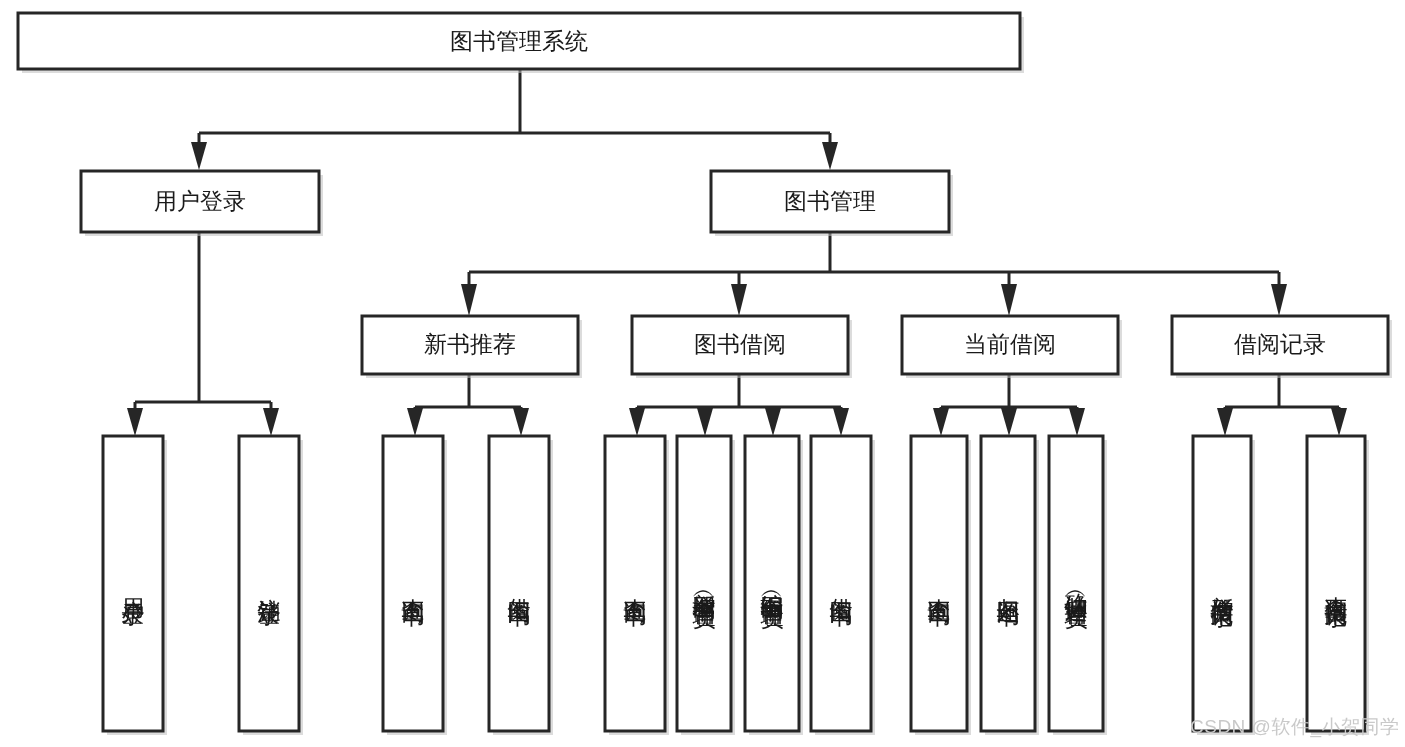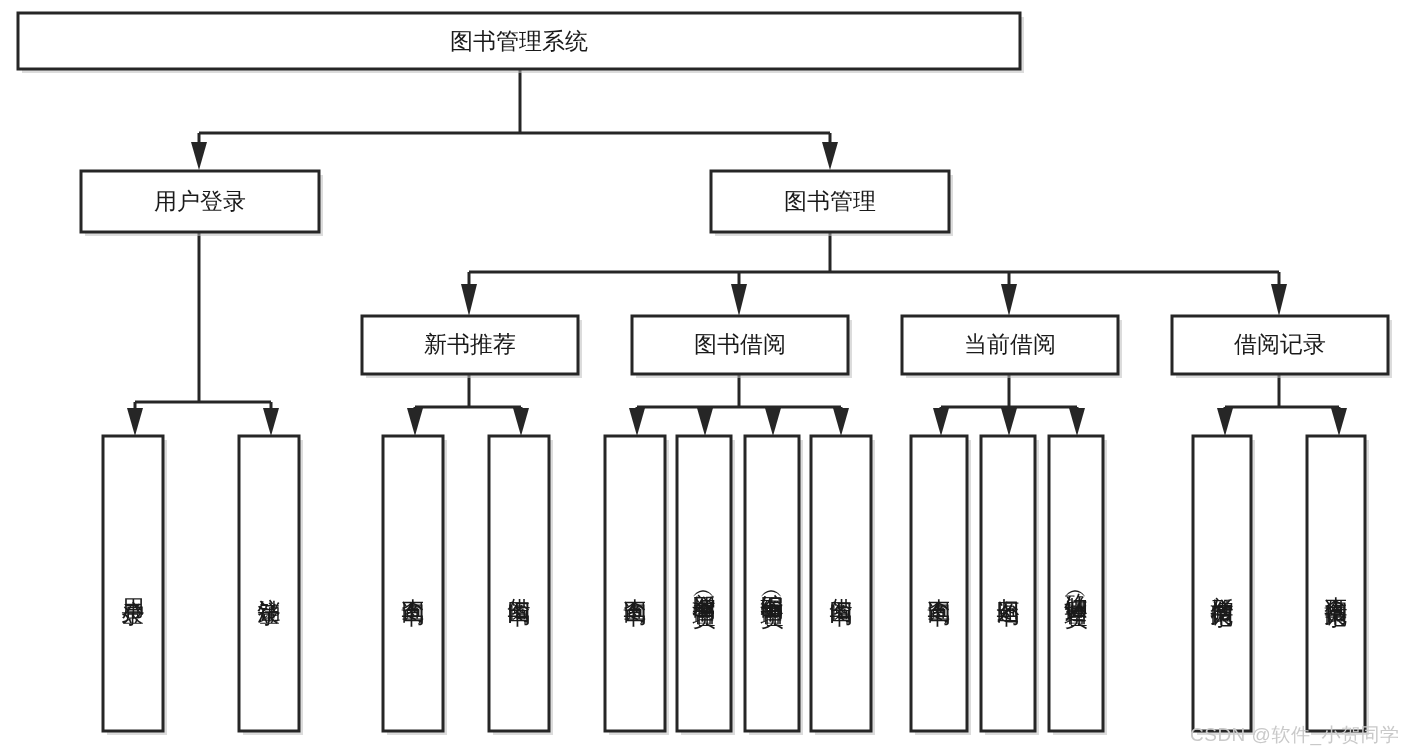--- a/index.html
+++ b/index.html
@@ -68,21 +68,20 @@
     white-space: nowrap;
     pointer-events: none;
   }
   .watermark {
     position: absolute;
     font-family: "Liberation Sans", "DejaVu Sans", sans-serif;
     font-size: 19px;
     color: #c9c9c9;
     white-space: nowrap;
     letter-spacing: 0.5px;
-    margin-top: 8px;
   }
 </style>
 </head>
 <body>
 
 <div id="diagram-root">
 
   <svg id="flow-svg" viewBox="0 0 1405 747">
 
     <g>

